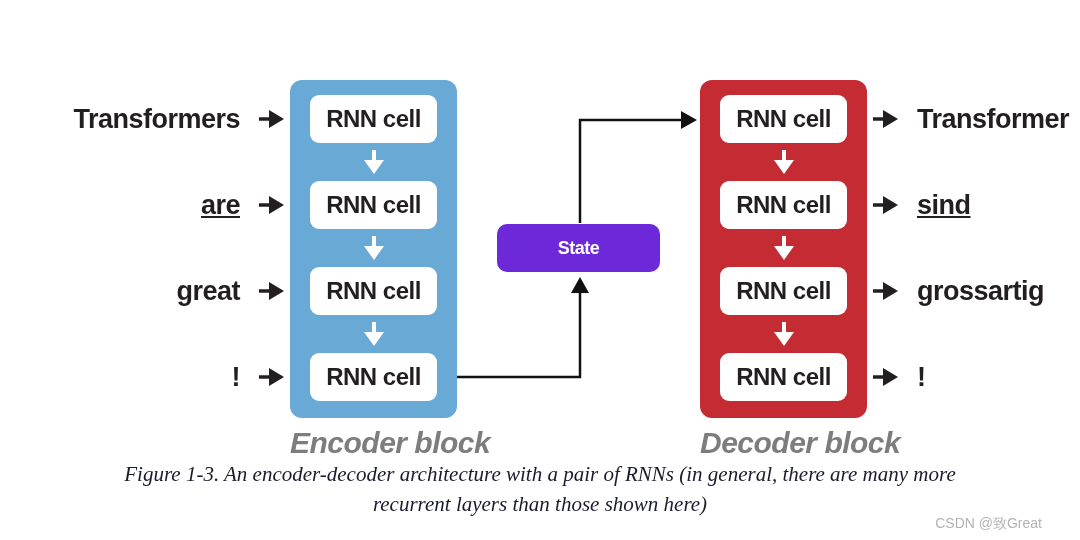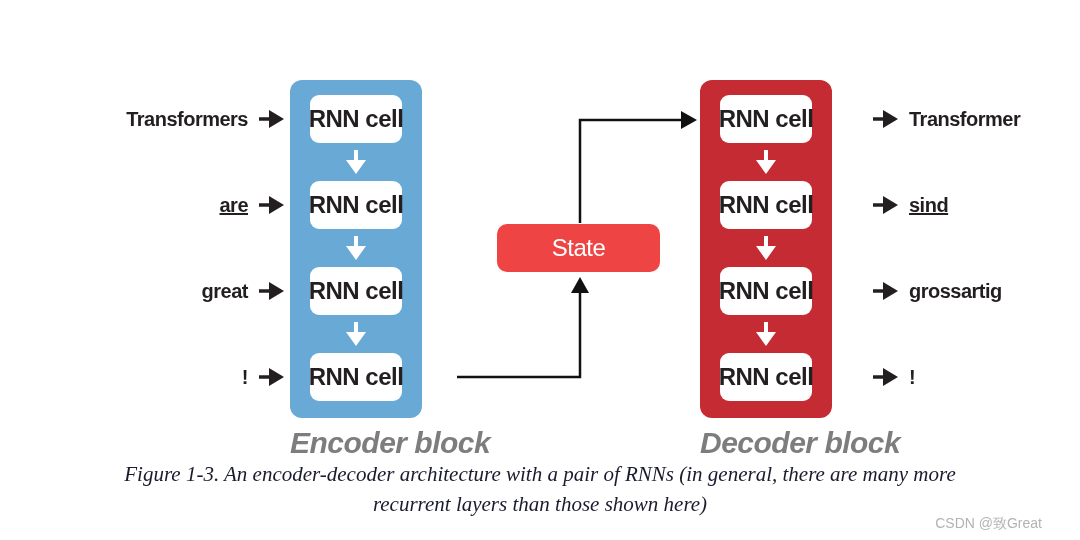--- a/index.html
+++ b/index.html
@@ -21,23 +21,23 @@
     left: 0; top: 0;
     width: 1080px; height: 540px;
     pointer-events: none;
   }
   
   .word-row {
     position: absolute;
     height: 32px;
     display: flex;
     align-items: center;
-    gap: 10px;
-    font-weight: 700;
-    font-size: 20px;
+    gap: 18px;
+    font-weight: 700;
+    font-size: 27px;
     letter-spacing: -0.5px;
     color: #231f20;
     white-space: nowrap;
   }
   .word-row.input {
     left: 40px;
     width: 245px;
     justify-content: flex-end;
   }
   .word-row.output {
@@ -46,21 +46,21 @@
   }
   .r1 { top: 103px; }
   .r2 { top: 189px; text-decoration: underline; }
   .r3 { top: 275px; }
   .r4 { top: 361px; }
   .arrow-icon { flex: 0 0 auto; display: block; }
   
   .block {
     position: absolute;
     top: 80px;
-    width: 132px;
+    width: 167px;
     height: 338px;
     border-radius: 12px;
     box-sizing: border-box;
     padding: 15px 20px 17px 20px;
     display: flex;
     flex-direction: column;
   }
   .block.encoder { left: 290px; background: #69a9d6; }
   .block.decoder { left: 700px; background: #c42b33; }
   .cell {
@@ -82,28 +82,28 @@
     align-items: center;
     justify-content: center;
   }
   
   .state-box {
     position: absolute;
     left: 497px;
     top: 224px;
     width: 163px;
     height: 48px;
-    background: #ef4444;
+    background: #6d28d9;
     border-radius: 10px;
     display: flex;
     align-items: center;
     justify-content: center;
     color: #ffffff;
-    font-weight: 400;
-    font-size: 24px;
+    font-weight: 700;
+    font-size: 18px;
     letter-spacing: -0.5px;
   }
   
   .block-label {
     position: absolute;
     top: 426px;
     width: 167px;
     text-align: center;
     font-style: italic;
     font-weight: 700;

